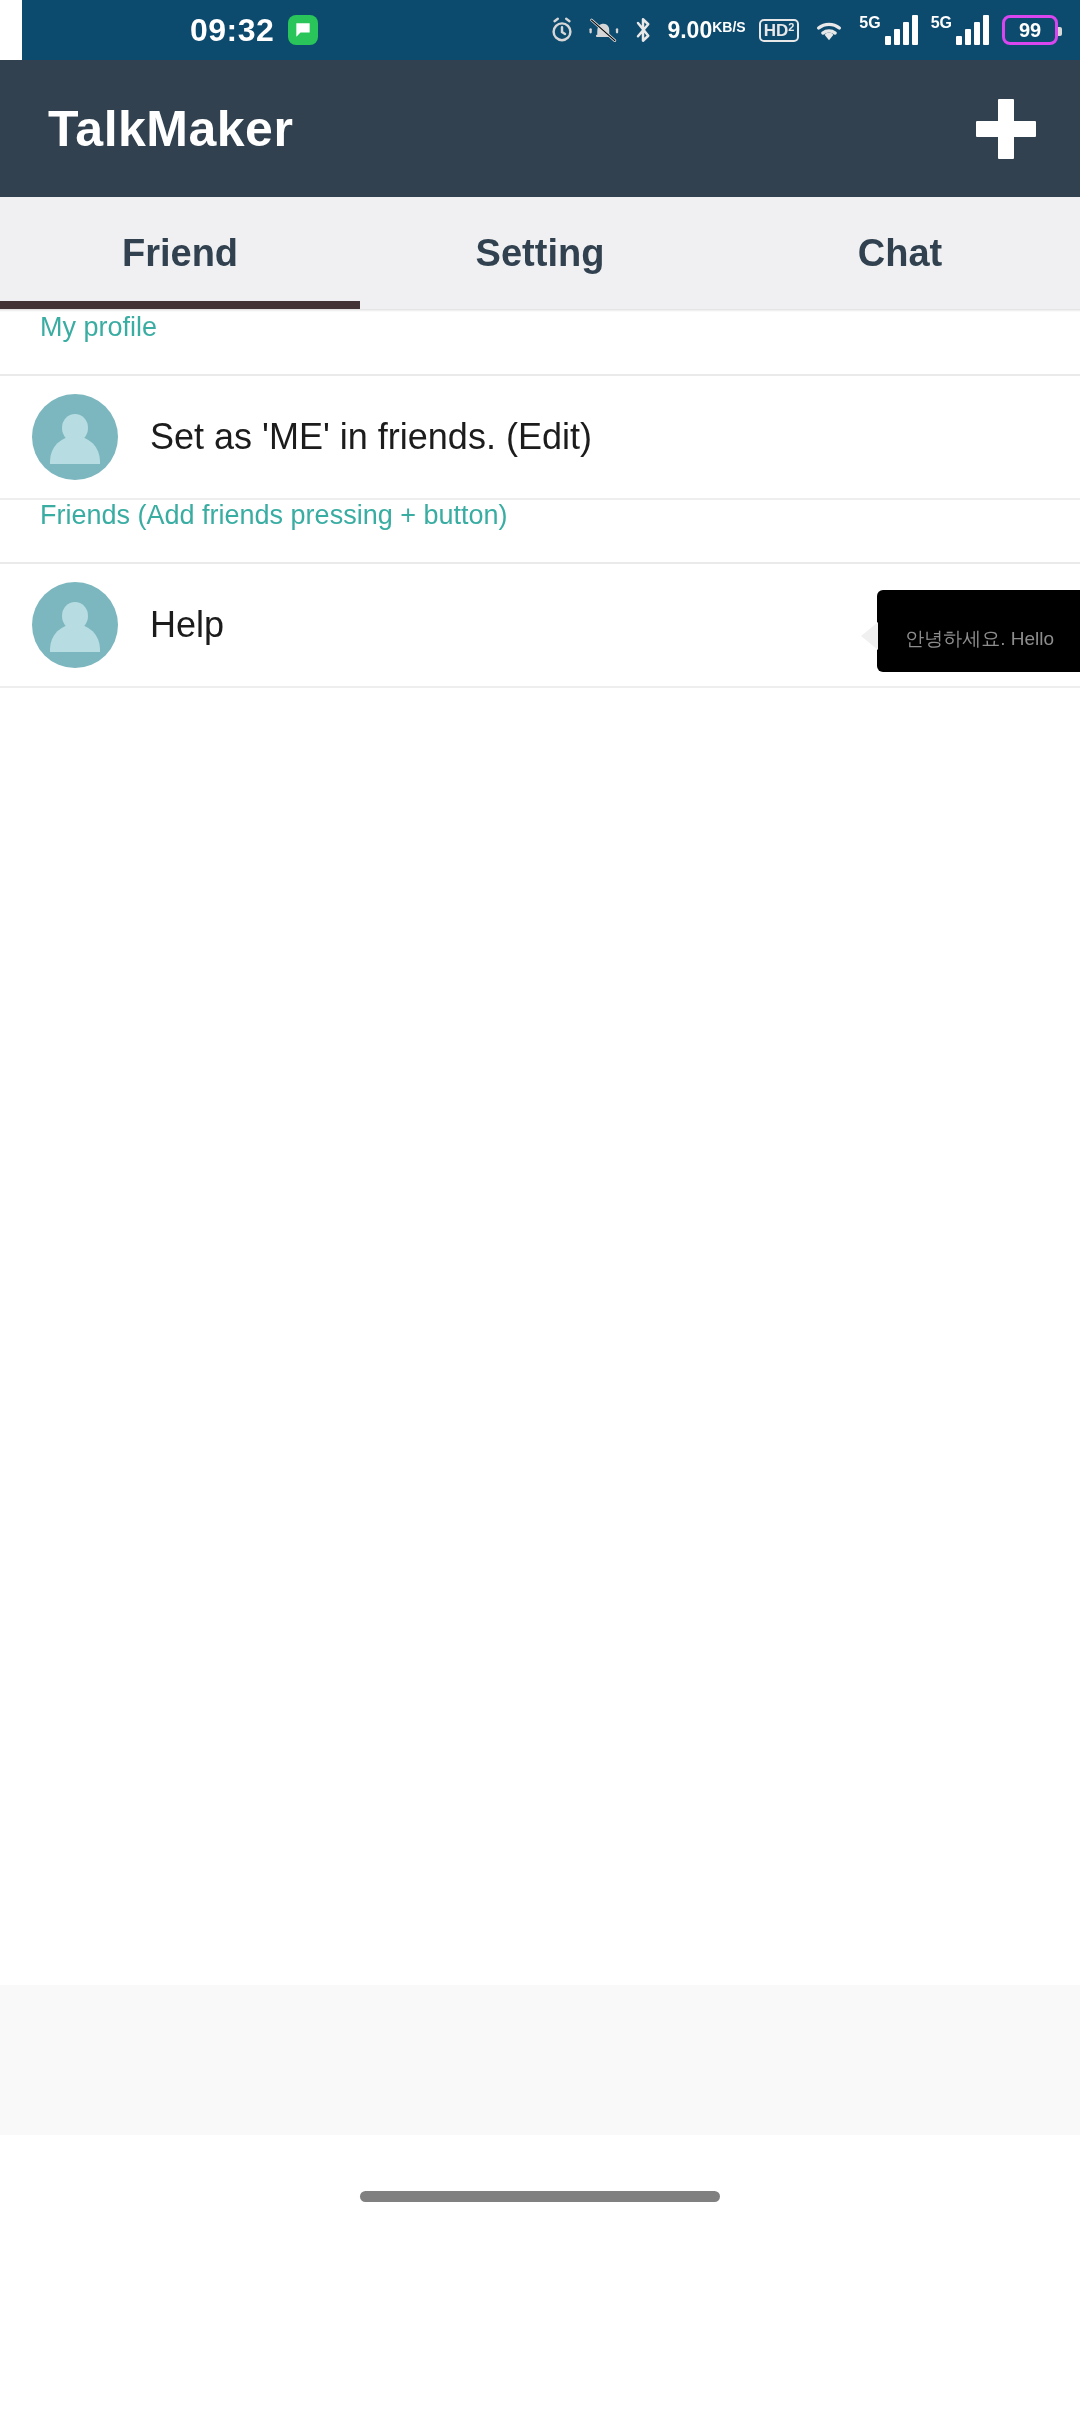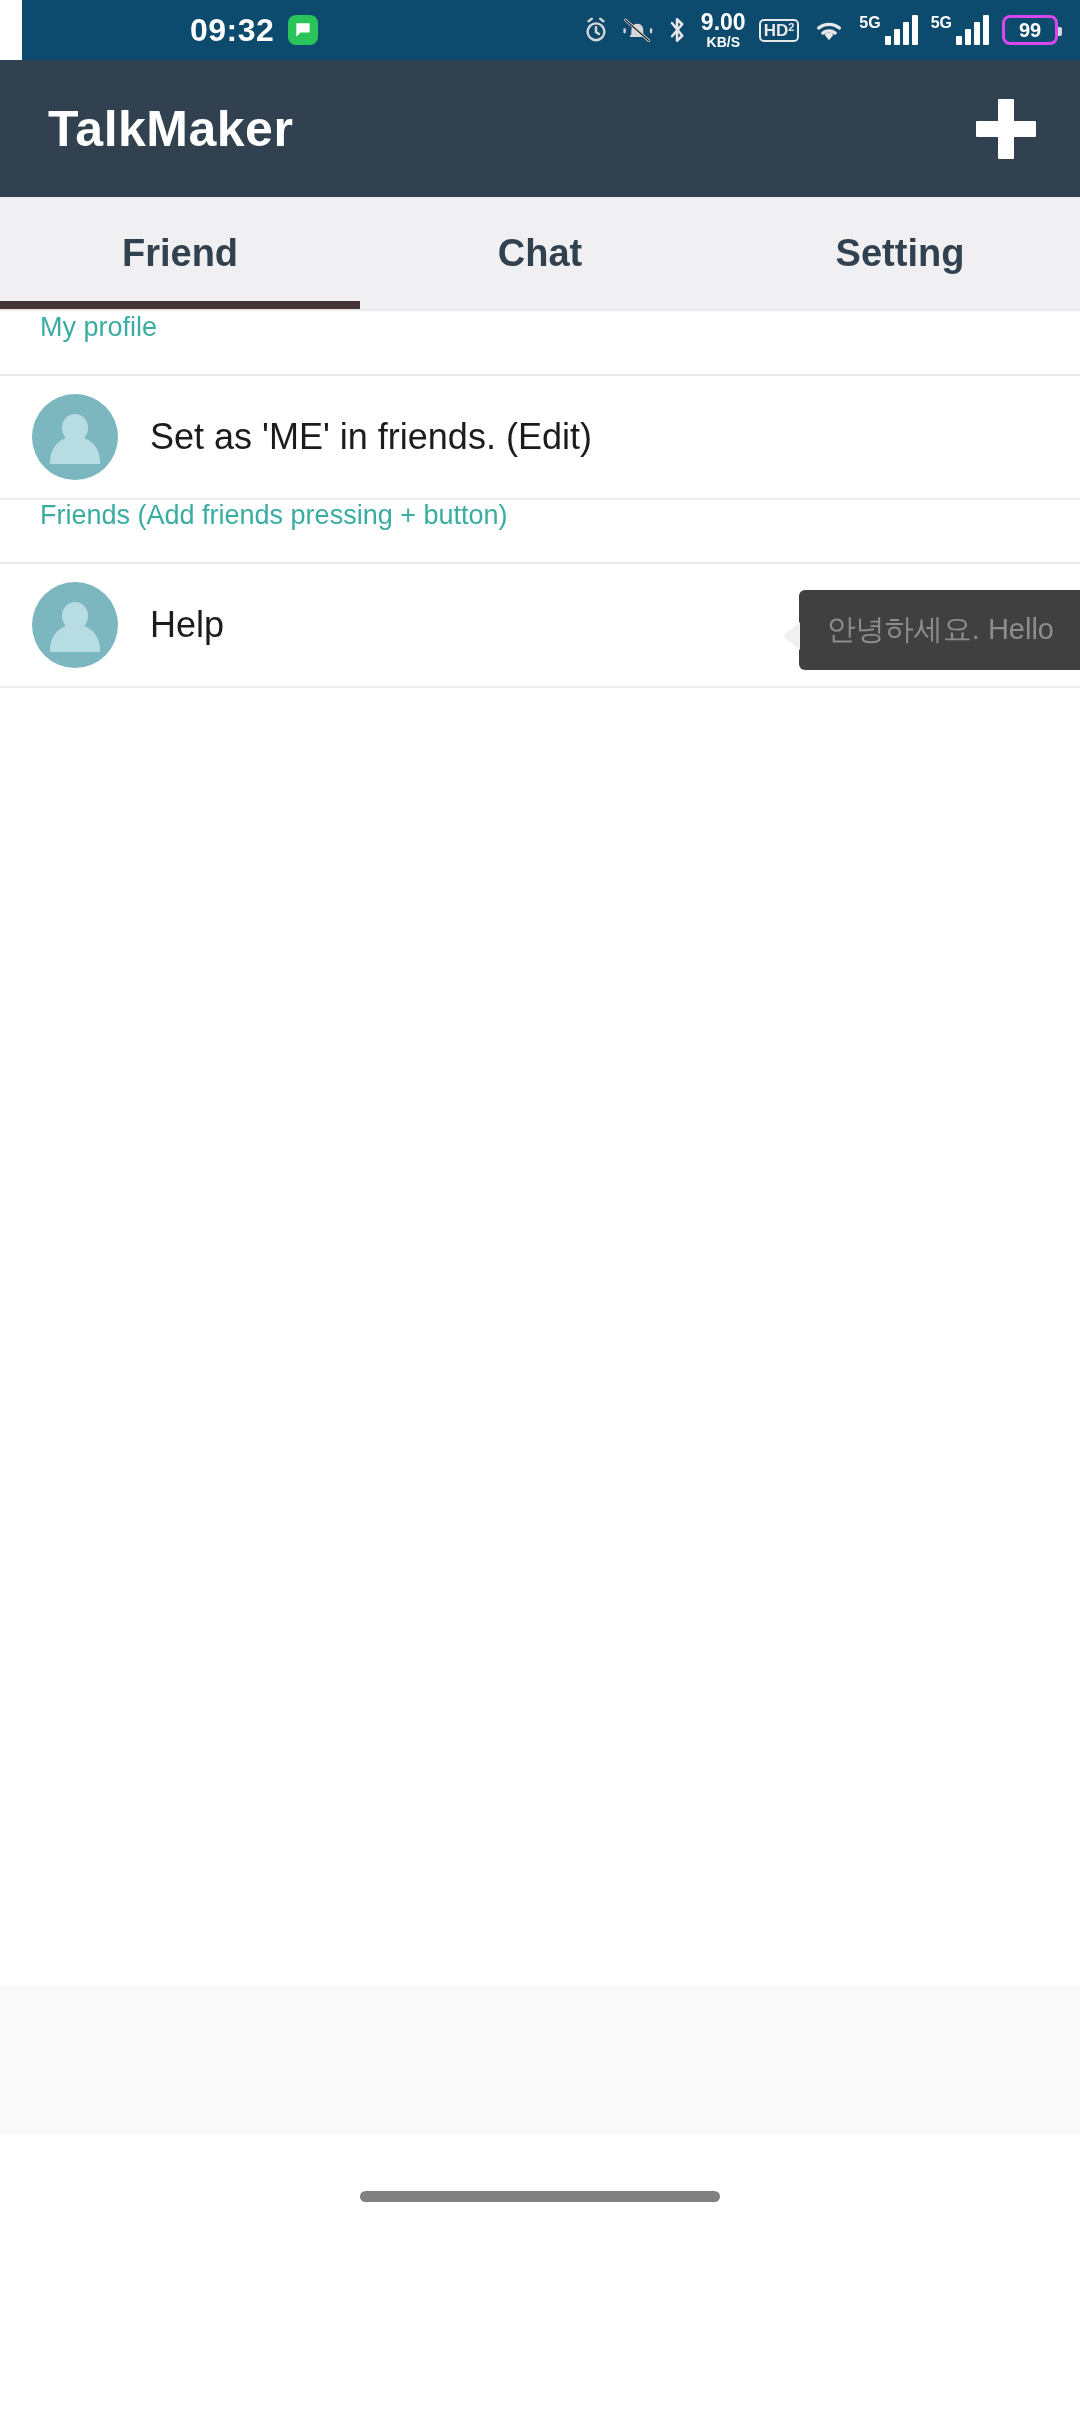--- a/index.html
+++ b/index.html
@@ -50,22 +50,21 @@
   .status-right {
     position: absolute;
     right: 22px;
     display: flex;
     align-items: center;
     gap: 13px;
   }
   .si { display: flex; align-items: center; justify-content: center; }
   .netspeed {
     display: flex;
-    flex-direction: column;
-    align-items: center;
+    align-items: flex-start;
     line-height: 1;
     color: #ffffff;
   }
   .netspeed .ns-num { font-size: 23px; font-weight: bold; }
   .netspeed .ns-unit { font-size: 14px; font-weight: bold; margin-top: 1px; }
   .volte-box {
     border: 2px solid #e8e8e8;
     border-radius: 5px;
     padding: 1px 3px;
     font-size: 17px;
@@ -238,24 +237,24 @@
   .row-name {
     margin-left: 32px;
     font-size: 36px;
     color: #1c1c1c;
     white-space: nowrap;
   }
   .bubble {
     position: absolute;
     right: 0;
     top: 26px;
-    background: #404040;
+    background: #000000;
     border-radius: 6px 0 0 6px;
-    padding: 20px 26px 20px 28px;
-    font-size: 29px;
+    padding: 36px 26px 20px 28px;
+    font-size: 19px;
     color: #8d8d8d;
     white-space: nowrap;
   }
   .bubble:before {
     content: "";
     position: absolute;
     left: -16px;
     top: 32px;
     width: 0;
     height: 0;
@@ -363,24 +362,24 @@
 <div class="app-bar">
   <div class="app-title">TalkMaker</div>
   <div class="plus-btn"></div>
 </div>
 
 <div class="tab-bar">
   <div class="tab active">
     <span>Friend</span>
   </div>
   <div class="tab">
+    <span>Setting</span>
+  </div>
+  <div class="tab">
     <span>Chat</span>
-  </div>
-  <div class="tab">
-    <span>Setting</span>
   </div>
 </div>
 <div class="tab-shadow"></div>
 
 <div class="list">
 
   <div class="section-header">
     <span>My profile</span>
   </div>
 

